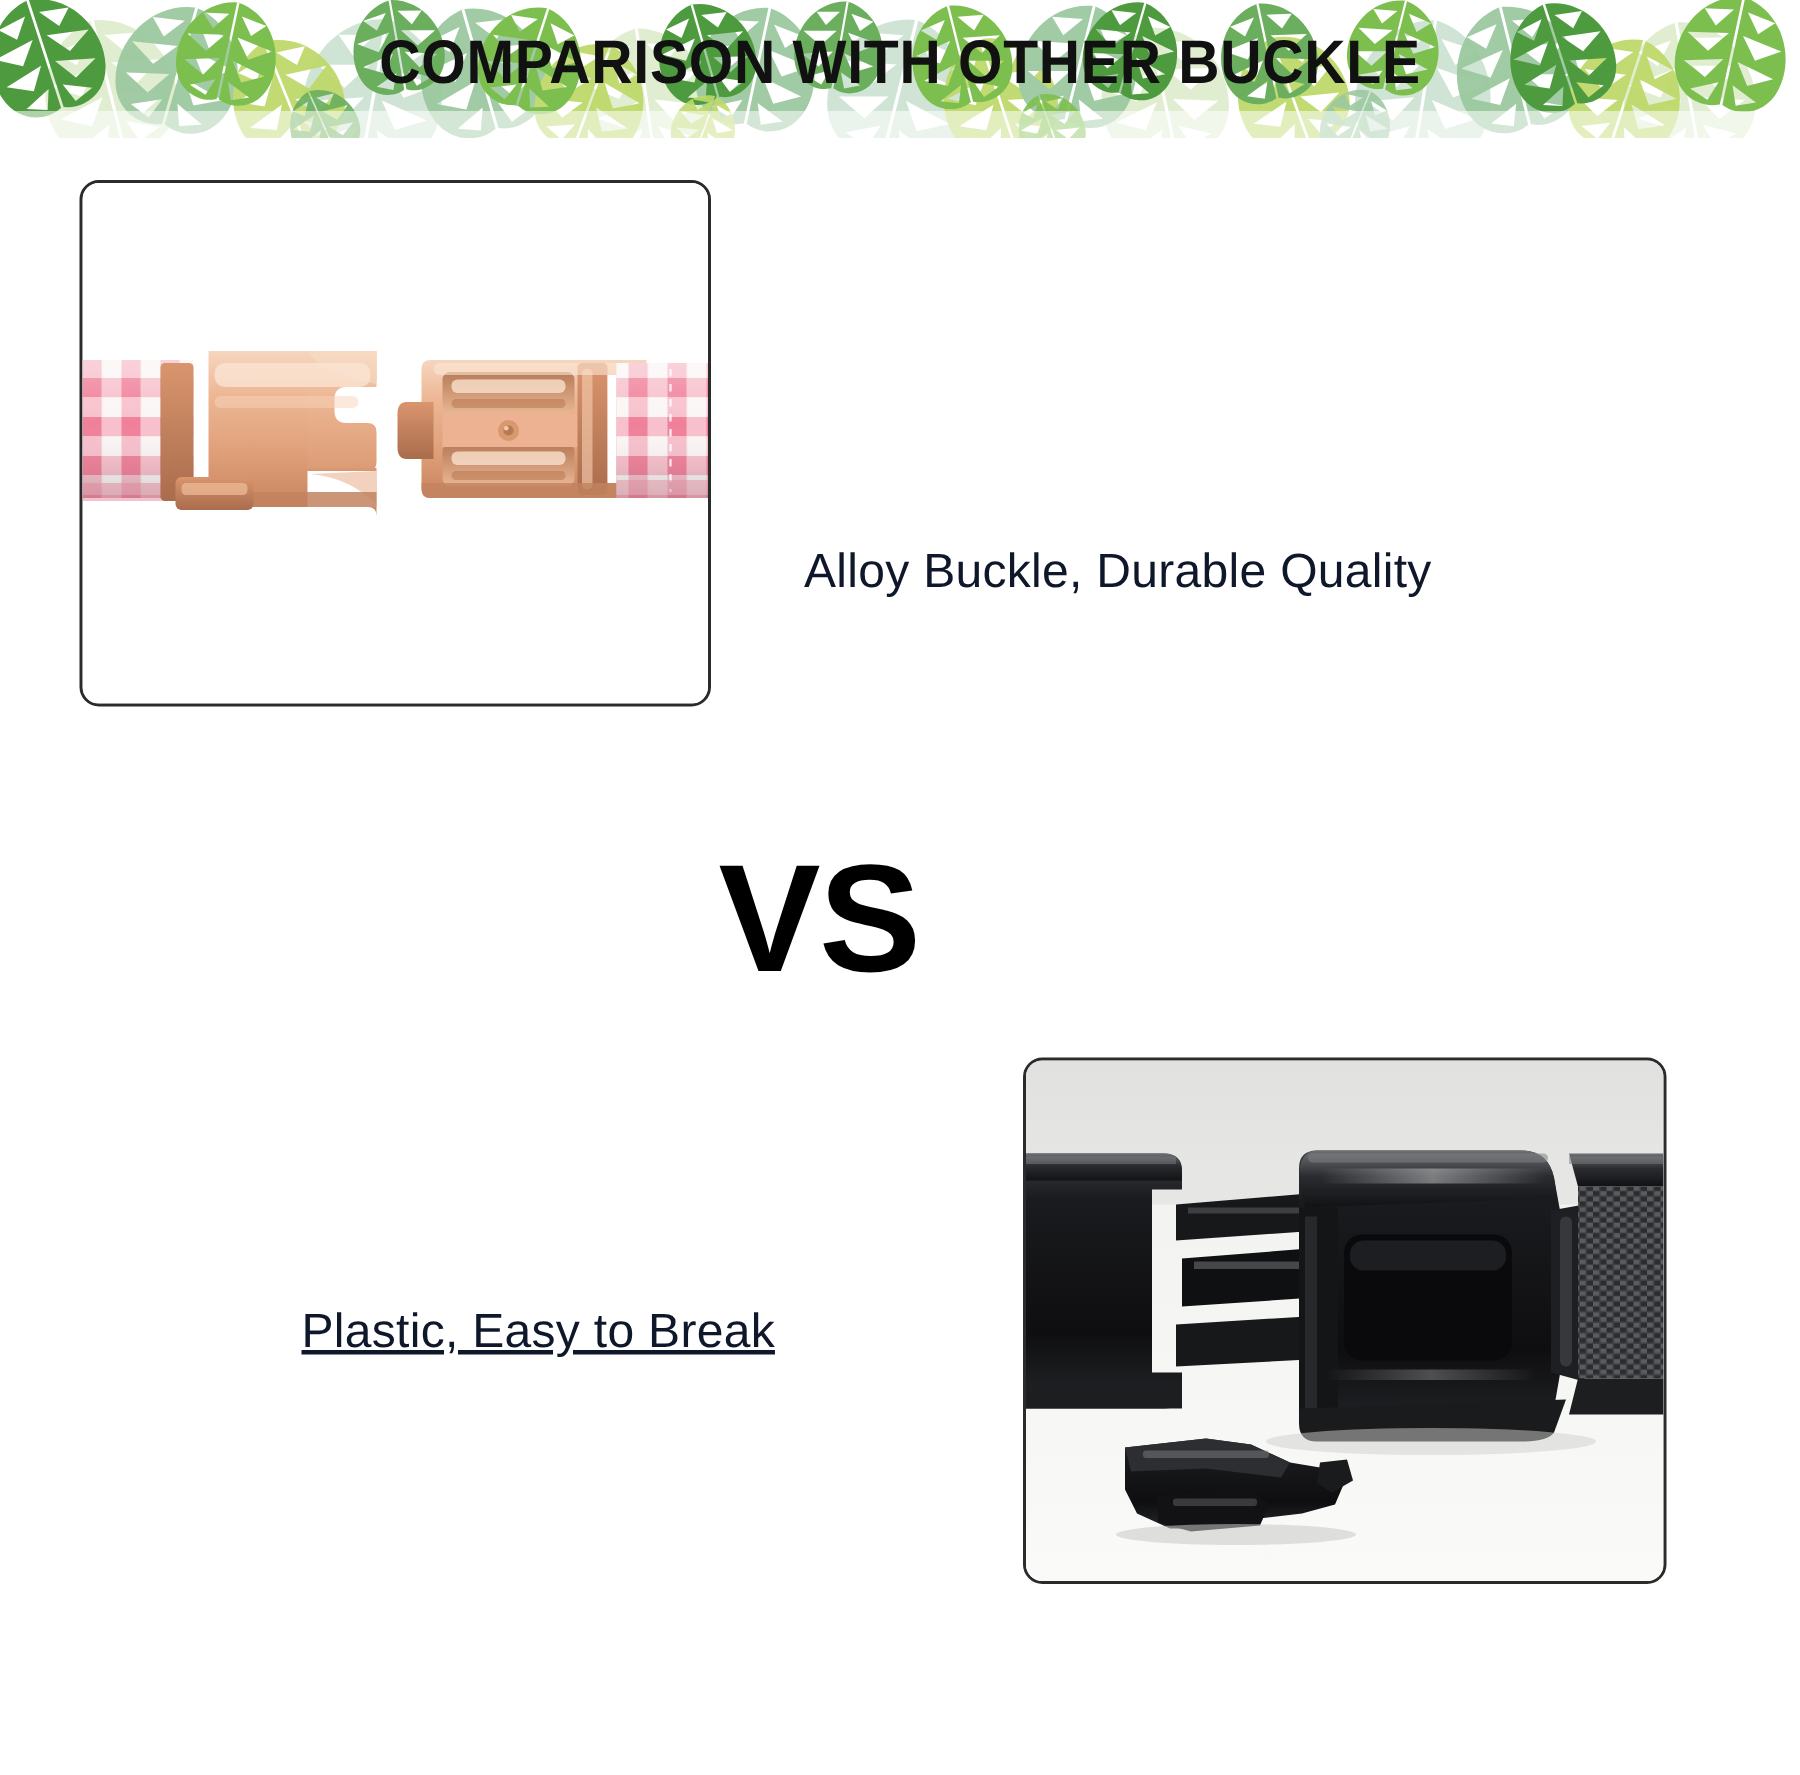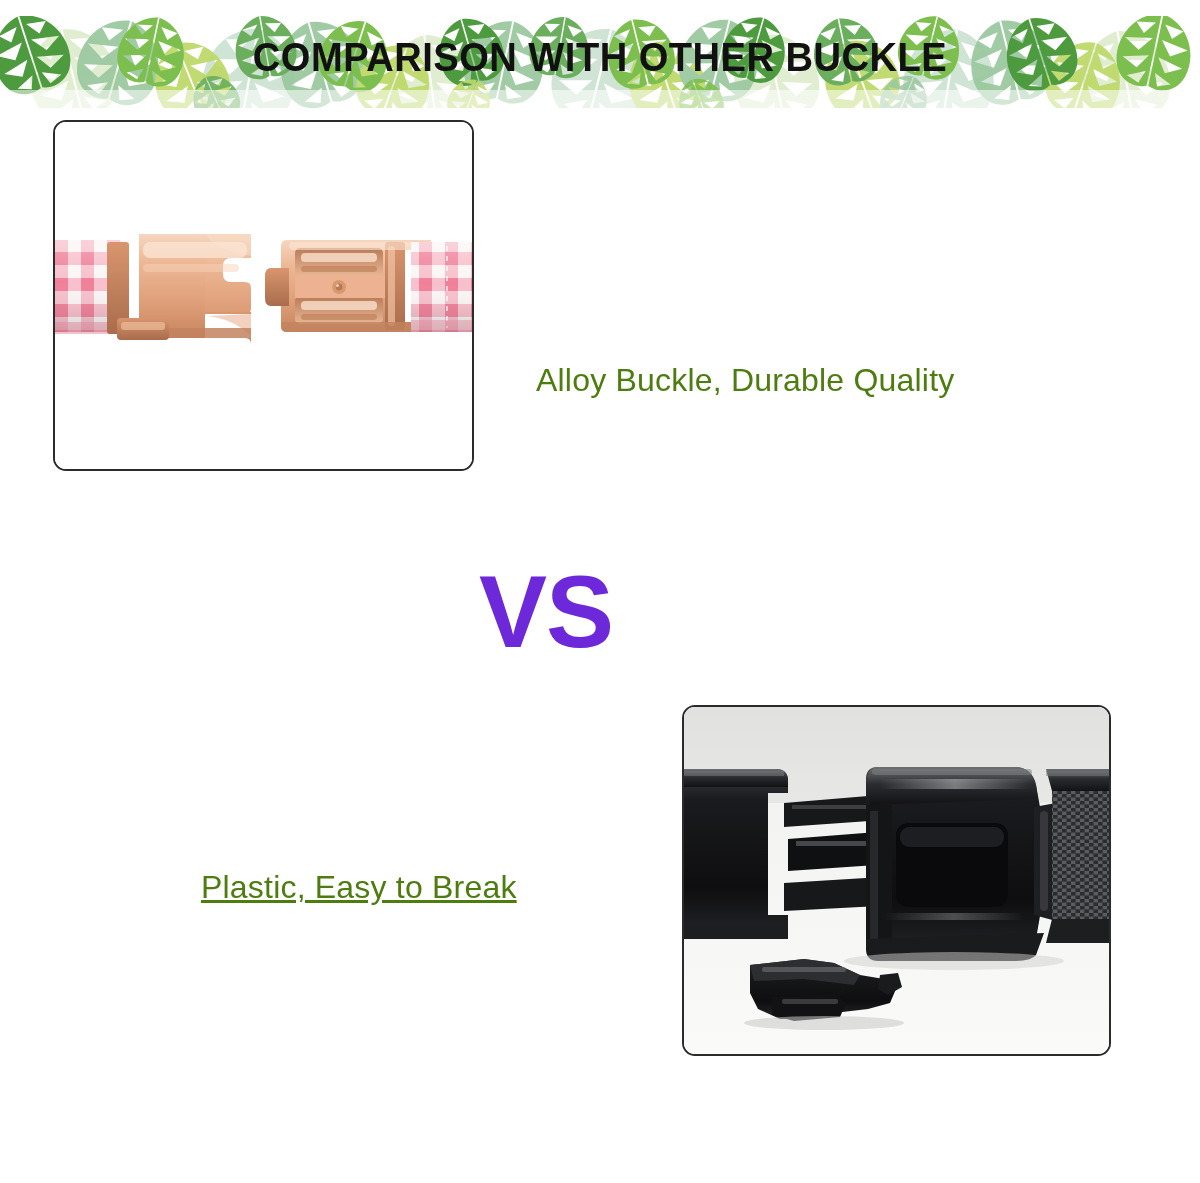--- a/index.html
+++ b/index.html
@@ -11,21 +11,21 @@
     width: 1200px;
     height: 1183px;
     position: relative;
     overflow: hidden;
     font-family: "Liberation Sans", sans-serif;
   }
 
   
   .header-banner {
     position: absolute;
-    left: 0; top: 16px;
+    left: 0; top: 0;
     width: 1200px;
     height: 92px;
     overflow: hidden;
   }
   .leaf-layer {
     position: absolute;
     left: 0; top: 0;
     width: 1200px;
     height: 92px;
   }
@@ -69,21 +69,21 @@
     display: block;
     width: 100%;
     height: 100%;
   }
 
   
   .caption {
     position: absolute;
     font-family: "Liberation Sans", sans-serif;
     font-size: 32px;
-    color: #4d7c0f;
+    color: #0f172a;
     white-space: nowrap;
     letter-spacing: 0.2px;
   }
   #caption-alloy {
     left: 536px;
     top: 362px;
   }
   #caption-plastic {
     left: 201px;
     top: 869px;
@@ -94,21 +94,21 @@
   .vs-mark {
     position: absolute;
     left: 0;
     top: 561px;
     width: 1092px;
     text-align: center;
     font-family: "Liberation Sans", sans-serif;
     font-weight: bold;
     font-size: 102px;
     line-height: 1;
-    color: #6d28d9;
+    color: #000000;
     letter-spacing: -1px;
   }
 </style>
 </head>
 <body>
 
 <div class="header-banner">
 
   <svg class="leaf-layer" viewBox="0 0 1200 92" preserveAspectRatio="none">
     <defs>

